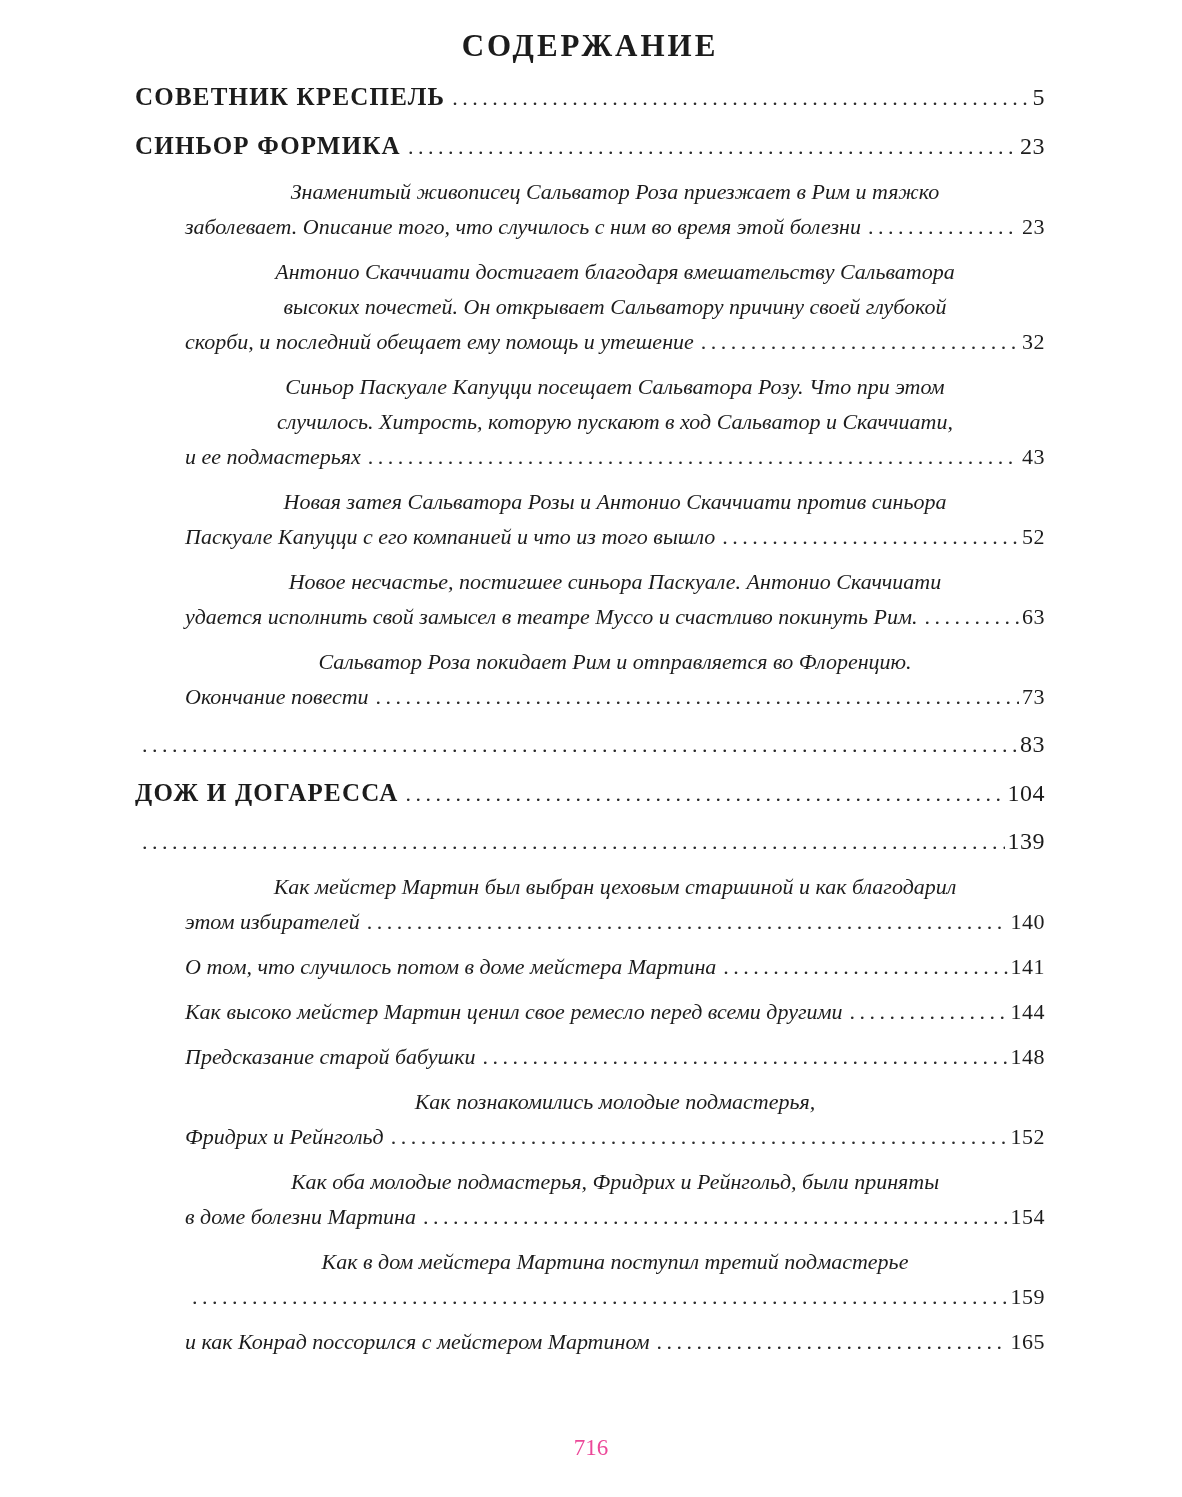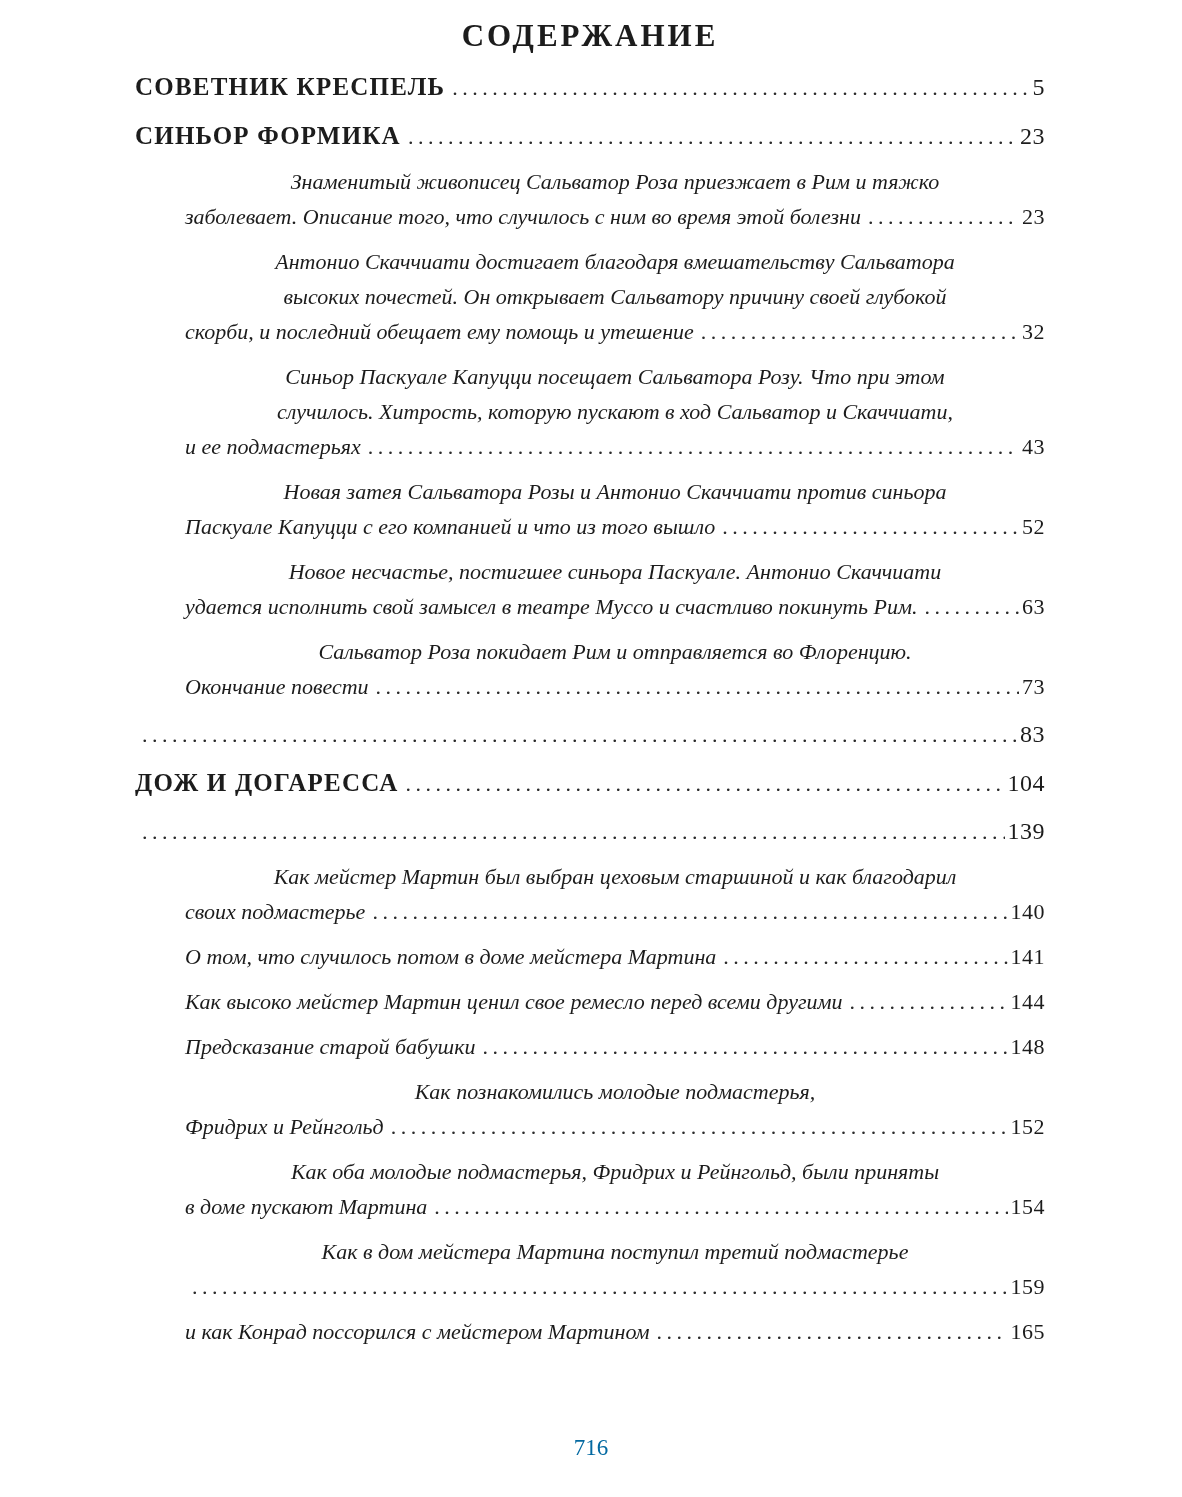--- a/index.html
+++ b/index.html
@@ -11,21 +11,21 @@
     width: 1182px;
     height: 1497px;
     position: relative;
     overflow: hidden;
     font-family: "Liberation Serif", "DejaVu Serif", serif;
     color: #1c1c1c;
   }
   .page-inner {
     margin: 0 0 15px 135px;
     width: 910px;
-    padding-top: 16px;
+    padding-top: 26px;
   }
   .toc-title {
     text-align: center;
     font-size: 31px;
     font-weight: 700;
     letter-spacing: 3px;
     line-height: 40px;
     margin-bottom: 12px;
   }
   .toc-list { }
@@ -75,21 +75,21 @@
   }
   .entry.main .page-num { font-size: 24px; }
   .entry.sub .page-num { font-size: 22px; }
   .footer-page {
     position: absolute;
     left: 0;
     bottom: 36px;
     width: 100%;
     text-align: center;
     font-size: 23px;
-    color: #0369a1;
+    color: #ec4899;
   }
 </style>
 </head>
 <body>
 
 <div class="page-inner">
   <div class="toc-title">СОДЕРЖАНИЕ</div>
 
   <div class="toc-list">
       <div class="entry main">
@@ -171,21 +171,21 @@
       </div>
       <div class="entry main">
         <div class="line last">
           <span class="dots"></span>
           <span class="page-num">139</span>
         </div>
       </div>
       <div class="entry sub">
         <div class="line"><span class="text">Как мейстер Мартин был выбран цеховым старшиной и как благодарил</span></div>
         <div class="line last">
-          <span class="text">своих подмастерье</span>
+          <span class="text">этом избирателей</span>
           <span class="dots"></span>
           <span class="page-num">140</span>
         </div>
       </div>
       <div class="entry sub">
         <div class="line last">
           <span class="text">О том, что случилось потом в доме мейстера Мартина</span>
           <span class="dots"></span>
           <span class="page-num">141</span>
         </div>
@@ -208,21 +208,21 @@
         <div class="line"><span class="text">Как познакомились молодые подмастерья,</span></div>
         <div class="line last">
           <span class="text">Фридрих и Рейнгольд</span>
           <span class="dots"></span>
           <span class="page-num">152</span>
         </div>
       </div>
       <div class="entry sub">
         <div class="line"><span class="text">Как оба молодые подмастерья, Фридрих и Рейнгольд, были приняты</span></div>
         <div class="line last">
-          <span class="text">в доме пускают Мартина</span>
+          <span class="text">в доме болезни Мартина</span>
           <span class="dots"></span>
           <span class="page-num">154</span>
         </div>
       </div>
       <div class="entry sub">
         <div class="line"><span class="text">Как в дом мейстера Мартина поступил третий подмастерье</span></div>
         <div class="line last">
           <span class="dots"></span>
           <span class="page-num">159</span>
         </div>

